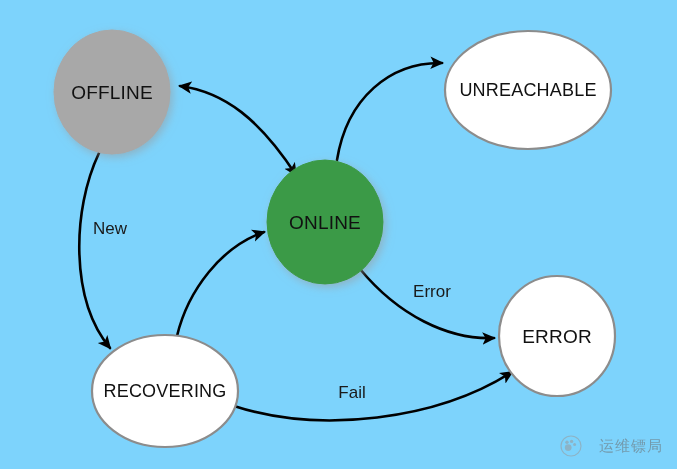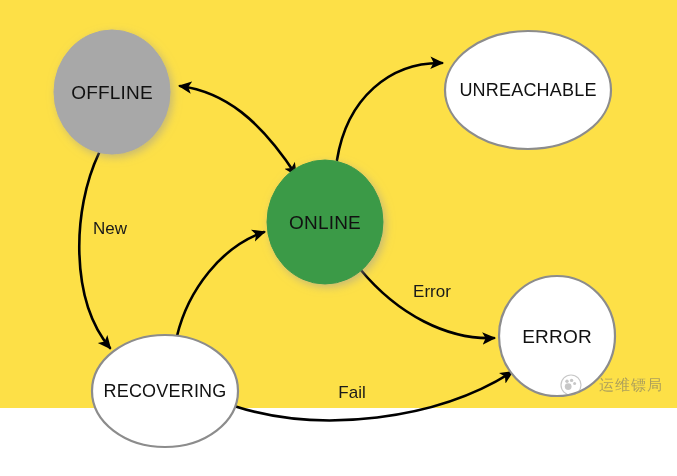--- a/index.html
+++ b/index.html
@@ -9,22 +9,22 @@
   }
   body {
     width: 677px;
     height: 476px;
     overflow: hidden;
     font-family: "Liberation Sans", sans-serif;
   }
   #canvas {
     position: relative;
     width: 677px;
-    height: 408px;
-    background: #fde047;
+    height: 469px;
+    background: #7dd3fc;
   }
   svg#diagram {
     position: absolute;
     top: 0;
     left: 0;
     width: 677px;
     height: 476px;
   }
   .node-label {
     font-family: "Liberation Sans", sans-serif;

